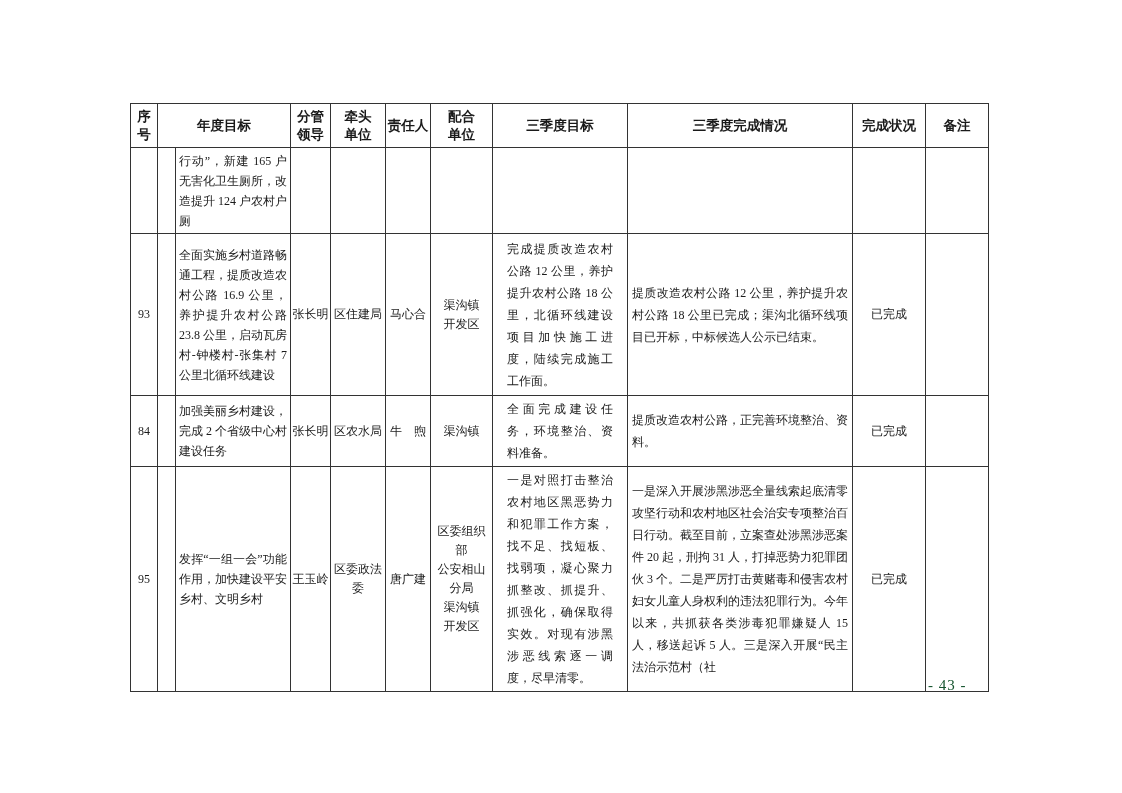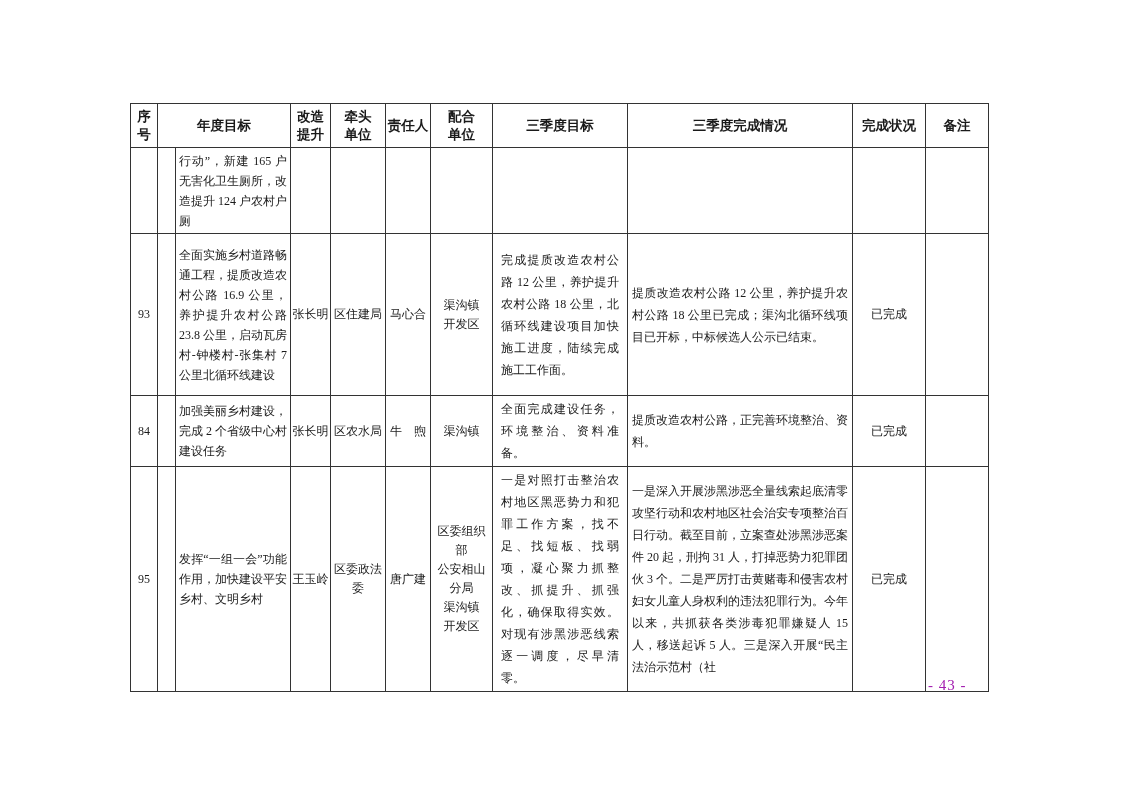--- a/index.html
+++ b/index.html
@@ -67,21 +67,21 @@
   .c-mid {
     text-align: center;
     line-height: 19px;
     padding: 0 1px;
     white-space: pre-line;
   }
   .c-q3 {
     text-align: justify;
     text-justify: inter-ideograph;
     line-height: 22px;
-    padding: 2px 8px;
+    padding: 2px 14px;
   }
   .c-stat {
     text-align: justify;
     text-justify: inter-ideograph;
     line-height: 22px;
     padding: 2px 4px;
     margin-left: 27px;
   }
   .c-done {
     text-align: center;
@@ -90,21 +90,21 @@
   }
   .c-remark {
     padding: 0;
   }
   .page-number {
     position: absolute;
     left: 928px;
     top: 677px;
     font-size: 15px;
     letter-spacing: 1px;
-    color: #a21caf;
+    color: #14532d;
   }
 </style>
 </head>
 <body>
 
 <div class="sheet">
 
   <table class="report">
     <colgroup>
       <col style="width:27px">
@@ -116,21 +116,21 @@
       <col style="width:62px">
       <col style="width:135px">
       <col style="width:225px">
       <col style="width:73px">
       <col style="width:63px">
     </colgroup>
     <thead>
       <tr style="height:44px">
         <th>序号</th>
         <th colspan="2">年度目标</th>
-        <th><span class="hdr2">改造提升</span></th>
+        <th><span class="hdr2">分管领导</span></th>
         <th><span class="hdr2">牵头单位</span></th>
         <th>责任人</th>
         <th><span class="hdr2">配合单位</span></th>
         <th>三季度目标</th>
         <th>三季度完成情况</th>
         <th>完成状况</th>
         <th>备注</th>
       </tr>
     </thead>
     <tbody>

